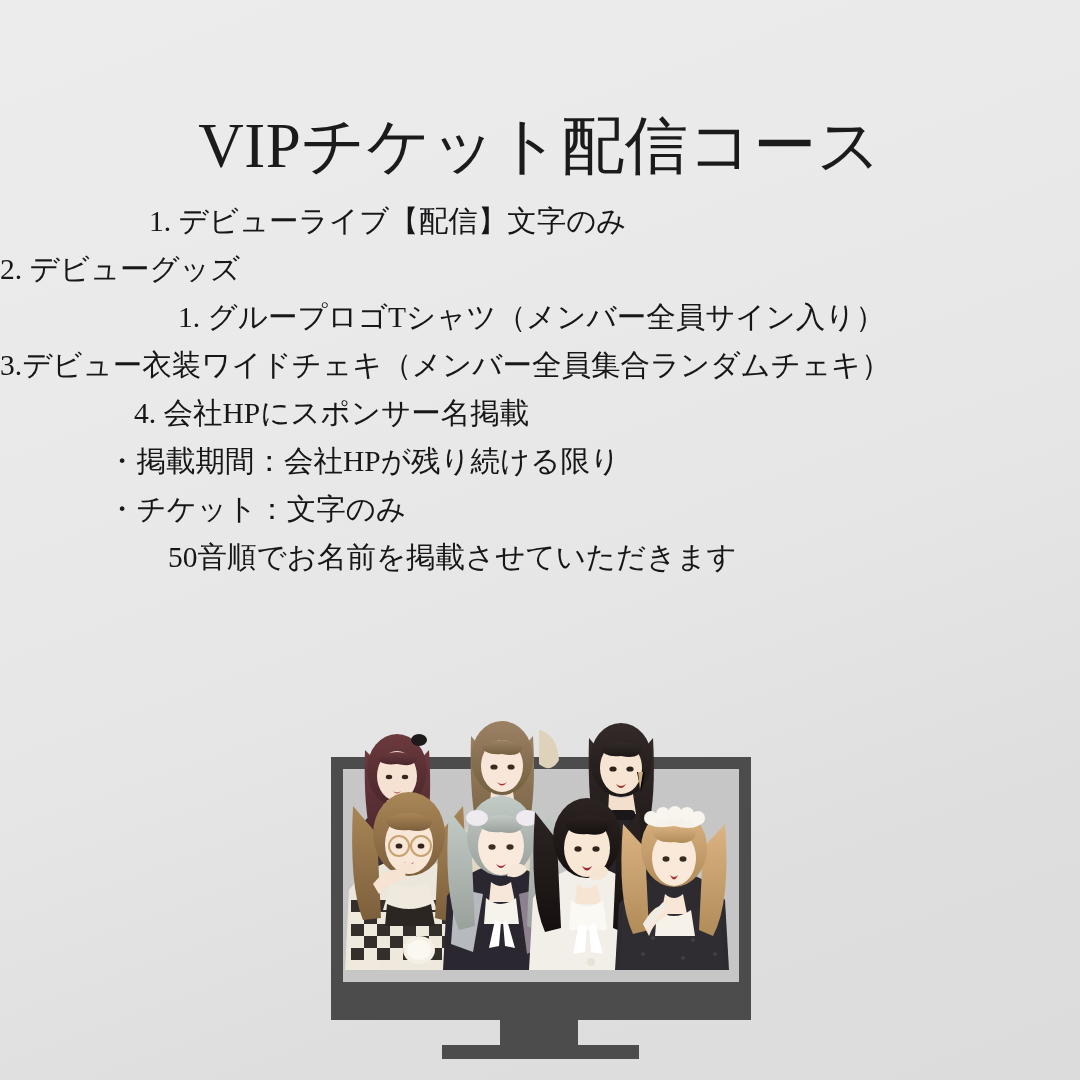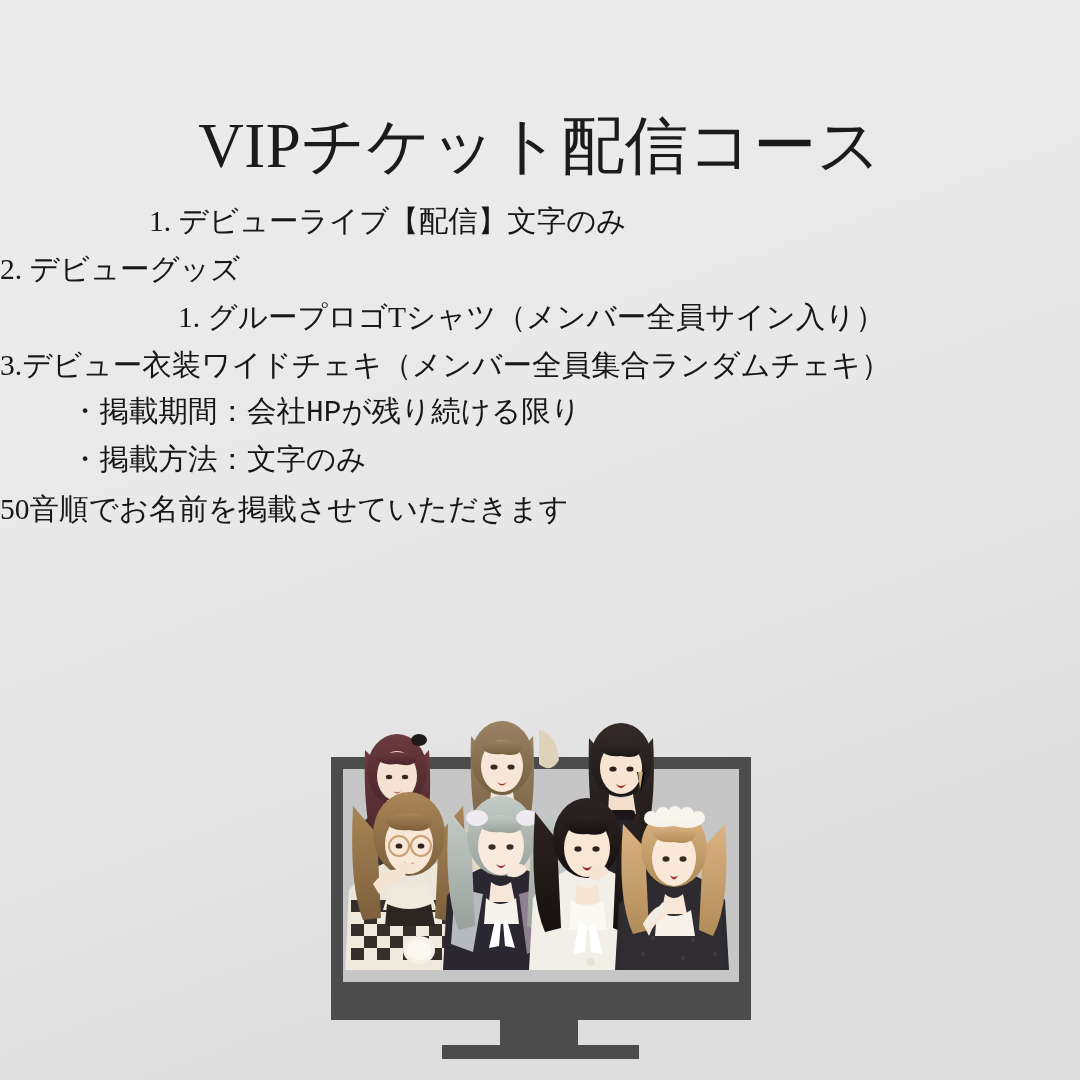--- a/index.html
+++ b/index.html
@@ -55,22 +55,22 @@
     white-space: nowrap;
     display: block;
   }
 
   
   .l-num1   { padding-left: 149px; }
   .l-num2   { }
   .l-sub1   { padding-left: 178px; }
   .l-num3   { }
   .l-num4   { padding-left: 134px; }
-  .l-bullet { padding-left: 70px; font-family: Liberation Mono, monospace; }
-  .l-cont   { }
+  .l-bullet { padding-left: 107px; }
+  .l-cont   { padding-left: 168px; }
 
   .marker { display: inline; }
   .txt { display: inline; }
 
   
   #tv-wrap {
     position: absolute;
     left: 331px;
     top: 714px;
     width: 420px;
@@ -151,27 +151,30 @@
     </div>
 
     <div class="line l-sub1">
       <span class="marker">1.</span><span class="txt"> グループロゴTシャツ（メンバー全員サイン入り）</span>
     </div>
 
     <div class="line l-num3">
       <span class="marker">3.</span><span class="txt">デビュー衣装ワイドチェキ（メンバー全員集合ランダムチェキ）</span>
     </div>
 
+    <div class="line l-num4">
+      <span class="marker">4.</span><span class="txt"> 会社HPにスポンサー名掲載</span>
+    </div>
 
     <div class="line l-bullet">
       <span class="marker">・</span><span class="txt">掲載期間：会社HPが残り続ける限り</span>
     </div>
 
     <div class="line l-bullet">
-      <span class="marker">・</span><span class="txt">掲載方法：文字のみ</span>
+      <span class="marker">・</span><span class="txt">チケット：文字のみ</span>
     </div>
 
 
     <div class="line l-cont">
       <span class="txt">50音順でお名前を掲載させていただきます</span>
     </div>
 
 
 
   </div>

